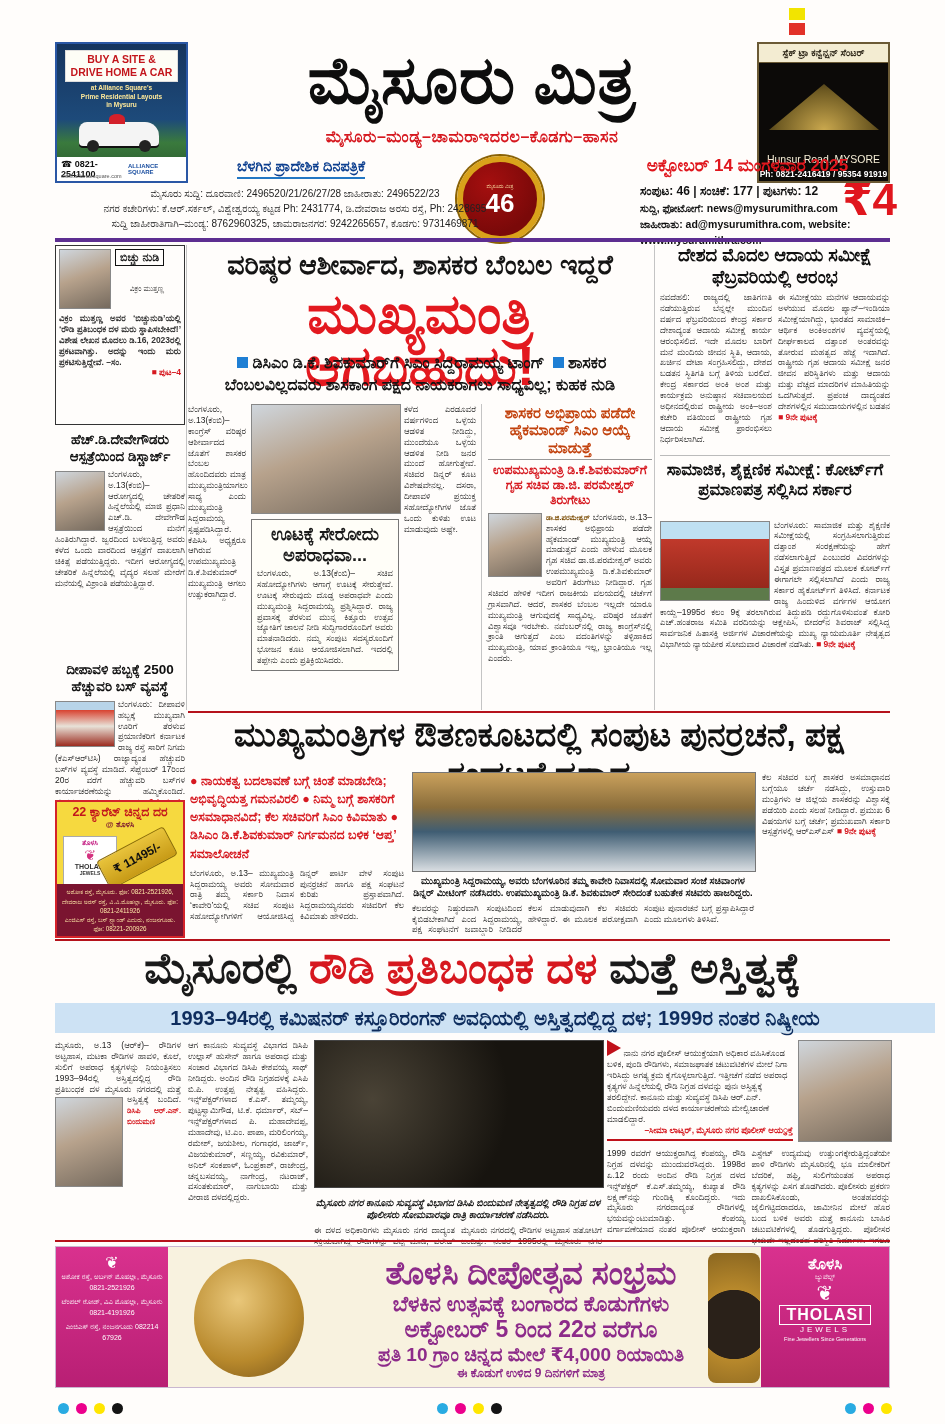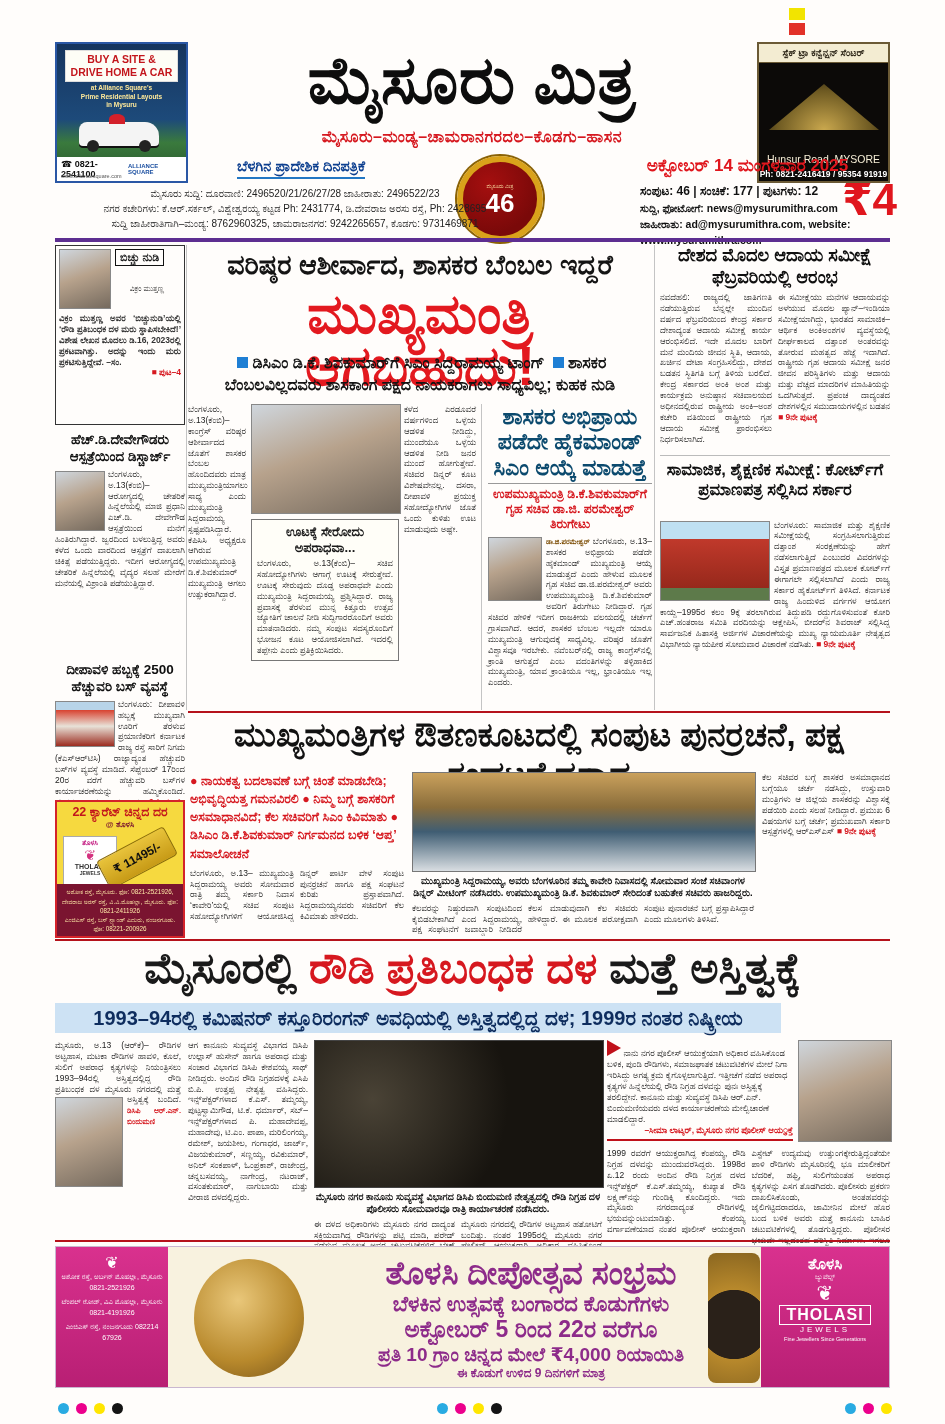--- a/index.html
+++ b/index.html
@@ -46,21 +46,21 @@
   .vrule{background:#c4c4c4;width:1px;}
   
   .art-head{font-weight:bold;color:#0f0f0f;text-align:center;}
   .pageref{color:#d6181f;font-weight:bold;font-size:8.5px;text-align:right;}
   .photo-person{background:linear-gradient(160deg,#cfd6dd 0%,#b7a28c 45%,#756a5e 100%);border:1px solid #888;}
   .kicker{font-size:27px;font-weight:900;color:#141414;}
   .mainhead{font-size:55px;font-weight:900;color:#e3191f;line-height:.95;}
   .deck{font-size:16px;font-weight:bold;color:#141414;line-height:1.35;}
   .sq{display:inline-block;width:11px;height:11px;background:#1f7fd4;margin:0 4px;}
   .inbox{border:1px solid #777;padding:4px 5px;box-sizing:border-box;background:#fffef8;}
-  .sidebox-head{font-size:22px;font-weight:900;color:#0c4a6e;line-height:1.15;}
+  .sidebox-head{font-size:15px;font-weight:900;color:#c2410c;line-height:1.15;}
   .sidebox-sub{font-size:12.5px;font-weight:bold;color:#d6181f;line-height:1.2;}
   .bullets{color:#d6181f;font-weight:bold;font-size:12.5px;line-height:1.45;}
   .caption{font-weight:bold;font-size:9.5px;color:#111;line-height:1.3;}
   .strap{background:#cde2f4;color:#0e2d5e;font-weight:900;font-size:20px;}
   .quote{font-size:8.5px;color:#222;line-height:1.3;border-bottom:2px solid #c0111a;padding-bottom:3px;}
   .qarrow{width:0;height:0;border-top:8px solid transparent;border-bottom:8px solid transparent;border-left:14px solid #c0111a;display:inline-block;}
   
   .goldad{background:#f6d93f;border:2px solid #d4232a;box-sizing:border-box;}
   .goldad .ttl{color:#c3161c;font-weight:900;font-size:12.5px;text-align:center;padding-top:3px;}
   .pricetag{position:absolute;right:8px;top:40px;width:74px;height:30px;background:linear-gradient(#e8c33b,#c79a16);
@@ -100,21 +100,21 @@
   </div>
 
   <div class="abs spectra" style="left:757px;top:42px;width:133px;height:141px;">
     <div class="head">ಸ್ಪೆಕ್ ಟ್ರಾ ಕನ್ವೆನ್ಷನ್ ಸೆಂಟರ್</div>
     <div class="palace"></div>
     <div class="loc">Hunsur Road, MYSORE</div>
     <div class="ph">Ph: 0821-2416419 / 95354 91919</div>
   </div>
 
   <div class="abs c title" style="left:192px;top:48px;width:560px;">ಮೈಸೂರು ಮಿತ್ರ</div>
-  <div class="abs c regions" style="left:192px;top:128px;width:560px;">ಮೈಸೂರು–ಮಂಡ್ಯ–ಚಾಮರಾನಗರದಲ–ಕೊಡಗು–ಹಾಸನ</div>
+  <div class="abs c regions" style="left:192px;top:128px;width:560px;">ಮೈಸೂರು–ಮಂಡ್ಯ–ಚಾಮರಾಇದರಲ–ಕೊಡಗು–ಹಾಸನ</div>
   <div class="abs tagline" style="left:237px;top:158px;">ಬೆಳಗಿನ ಪ್ರಾದೇಶಿಕ ದಿನಪತ್ರಿಕೆ</div>
   <div class="abs badge" style="left:457px;top:156px;">
     <span class="tiny">ಮೈಸೂರು ಮಿತ್ರ</span>
     <span class="num">46</span>
   </div>
   <div class="abs dateline" style="left:640px;top:156px;width:215px;text-align:center;">ಅಕ್ಟೋಬರ್ 14 ಮಂಗಳವಾರ 2025</div>
   <div class="abs contact c" style="left:55px;top:186px;width:480px;">
     <div>ಮೈಸೂರು ಸುದ್ದಿ: ದೂರವಾಣಿ: 2496520/21/26/27/28 ಜಾಹೀರಾತು: 2496522/23</div>
     <div>ನಗರ ಕಚೇರಿಗಳು: ಕೆ.ಆರ್.ಸರ್ಕಲ್, ವಿಶ್ವೇಶ್ವರಯ್ಯ ಕಟ್ಟಡ Ph: 2431774, ಡಿ.ದೇವರಾಜ ಅರಸು ರಸ್ತೆ, Ph: 2428695</div>
     <div>ಸುದ್ದಿ ಜಾಹೀರಾತಿಗಾಗಿ–ಮಂಡ್ಯ: 8762960325, ಚಾಮರಾಜನಗರ: 9242265657, ಕೊಡಗು: 9731469871</div>
@@ -181,21 +181,21 @@
   <div class="abs c deck" style="left:188px;top:352px;width:464px;">
     <span class="sq"></span><span>ಡಿಸಿಎಂ ಡಿ.ಕೆ. ಶಿವಕುಮಾರ್‌ಗೆ ಸಿಎಂ ಸಿದ್ದರಾಮಯ್ಯ ಟಾಂಗ್</span>
     <span class="sq"></span><span>ಶಾಸಕರ</span>
     <br><span>ಬೆಂಬಲವಿಲ್ಲದವರು ಶಾಸಕಾಂಗ ಪಕ್ಷದ ನಾಯಕರಾಗಲು ಸಾಧ್ಯವಿಲ್ಲ; ಕುಹಕ ನುಡಿ</span>
   </div>
   <div class="abs" style="left:188px;top:404px;width:464px;height:306px;display:flex;gap:5px;">
     <div class="t8 just" style="width:58px;flex:none;">ಬೆಂಗಳೂರು, ಅ.13(ಕೆಂಬಿ)– ಕಾಂಗ್ರೆಸ್ ವರಿಷ್ಠರ ಆಶೀರ್ವಾದದ ಜೊತೆಗೆ ಶಾಸಕರ ಬೆಂಬಲ ಹೊಂದಿದವರು ಮಾತ್ರ ಮುಖ್ಯಮಂತ್ರಿಯಾಗಲು ಸಾಧ್ಯ ಎಂದು ಮುಖ್ಯಮಂತ್ರಿ ಸಿದ್ದರಾಮಯ್ಯ ಸ್ಪಷ್ಟಪಡಿಸಿದ್ದಾರೆ. ಕೆಪಿಸಿಸಿ ಅಧ್ಯಕ್ಷರೂ ಆಗಿರುವ ಉಪಮುಖ್ಯಮಂತ್ರಿ ಡಿ.ಕೆ.ಶಿವಕುಮಾರ್ ಮುಖ್ಯಮಂತ್ರಿ ಆಗಲು ಉತ್ಸುಕರಾಗಿದ್ದಾರೆ.</div>
     <div style="width:148px;flex:none;">
       <div class="photo-person" style="width:100%;height:108px;"></div>
       <div class="inbox" style="margin-top:5px;">
-        <div class="c b" style="font-size:13px;">ಊಟಕ್ಕೆ ಸೇರೋದು ಅಪರಾಧವಾ...</div>
+        <div class="c b" style="font-size:18px;">ಊಟಕ್ಕೆ ಸೇರೋದು ಅಪರಾಧವಾ...</div>
         <div class="t8 just" style="margin-top:2px;">ಬೆಂಗಳೂರು, ಅ.13(ಕೆಂಬಿ)– ಸಚಿವ ಸಹೋದ್ಯೋಗಿಗಳು ಆಗಾಗ್ಗೆ ಊಟಕ್ಕೆ ಸೇರುತ್ತೇವೆ. ಊಟಕ್ಕೆ ಸೇರುವುದು ದೊಡ್ಡ ಅಪರಾಧವೇ ಎಂದು ಮುಖ್ಯಮಂತ್ರಿ ಸಿದ್ದರಾಮಯ್ಯ ಪ್ರಶ್ನಿಸಿದ್ದಾರೆ. ರಾಜ್ಯ ಪ್ರವಾಸಕ್ಕೆ ತೆರಳುವ ಮುನ್ನ ಕಿತ್ತೂರು ಉತ್ಸವ ಜ್ಯೋತಿಗೆ ಚಾಲನೆ ನೀಡಿ ಸುದ್ದಿಗಾರರೊಂದಿಗೆ ಅವರು ಮಾತನಾಡಿದರು. ನಮ್ಮ ಸಂಪುಟ ಸದಸ್ಯರೊಂದಿಗೆ ಭೋಜನ ಕೂಟ ಆಯೋಜಿಸಲಾಗಿದೆ. ಇದರಲ್ಲಿ ತಪ್ಪೇನು ಎಂದು ಪ್ರತಿಕ್ರಿಯಿಸಿದರು.</div>
       </div>
     </div>
     <div class="t8 just" style="width:72px;flex:none;">ಕಳೆದ ಎರಡೂವರೆ ವರ್ಷಗಳಿಂದ ಒಳ್ಳೆಯ ಆಡಳಿತ ನೀಡಿದ್ದು, ಮುಂದೆಯೂ ಒಳ್ಳೆಯ ಆಡಳಿತ ನೀಡಿ ಜನರ ಮುಂದೆ ಹೋಗುತ್ತೇವೆ. ಸಚಿವರ ಡಿನ್ನರ್ ಕೂಟ ವಿಶೇಷವೇನಲ್ಲ. ದಸರಾ, ದೀಪಾವಳಿ ಪ್ರಯುಕ್ತ ಸಹೋದ್ಯೋಗಿಗಳ ಜೊತೆ ಒಂದು ಕುಳಿತು ಊಟ ಮಾಡುವುದು ಅಷ್ಟೇ.</div>
     <div style="flex:1;border-left:1px solid #c4c4c4;padding-left:6px;">
       <div class="c sidebox-head">ಶಾಸಕರ ಅಭಿಪ್ರಾಯ ಪಡೆದೇ ಹೈಕಮಾಂಡ್ ಸಿಎಂ ಆಯ್ಕೆ ಮಾಡುತ್ತೆ</div>
       <div class="c sidebox-sub" style="margin-top:3px;border-top:1px solid #999;padding-top:3px;">ಉಪಮುಖ್ಯಮಂತ್ರಿ ಡಿ.ಕೆ.ಶಿವಕುಮಾರ್‌ಗೆ ಗೃಹ ಸಚಿವ ಡಾ.ಜಿ. ಪರಮೇಶ್ವರ್ ತಿರುಗೇಟು</div>
       <div class="t8 just" style="margin-top:4px;">
         <span class="photo-person" style="float:left;width:52px;height:62px;margin:1px 4px 1px 0;display:block;position:relative;"></span>
         <span style="color:#7a4a00;font-size:7px;font-weight:bold;">ಡಾ.ಜಿ.ಪರಮೇಶ್ವರ್</span>
@@ -238,32 +238,32 @@
   </div>
   <div class="abs t8 just" style="left:762px;top:772px;width:128px;">
     <span>ಕೆಲ ಸಚಿವರ ಬಗ್ಗೆ ಶಾಸಕರ ಅಸಮಾಧಾನದ ಬಗ್ಗೆಯೂ ಚರ್ಚೆ ನಡೆಸಿದ್ದು, ಉಸ್ತುವಾರಿ ಮಂತ್ರಿಗಳು ಆ ಜಿಲ್ಲೆಯ ಶಾಸಕರನ್ನು ವಿಶ್ವಾಸಕ್ಕೆ ಪಡೆಯಿರಿ ಎಂದು ಸಲಹೆ ನೀಡಿದ್ದಾರೆ. ಪ್ರಮುಖ 6 ವಿಷಯಗಳ ಬಗ್ಗೆ ಚರ್ಚೆ; ಪ್ರಮುಖವಾಗಿ ಸರ್ಕಾರಿ ಆಸ್ಪತ್ರೆಗಳಲ್ಲಿ ಆರ್‌ಎಸ್‌ಎಸ್</span>
     <span class="pageref" style="display:inline;">■ 9ನೇ ಪುಟಕ್ಕೆ</span>
   </div>
 
   <div class="abs rule-red" style="left:55px;top:939px;width:835px;height:2px;"></div>
   <div class="abs c" style="left:55px;top:944px;width:835px;font-size:43px;font-weight:900;line-height:1.15;">
     <span>ಮೈಸೂರಲ್ಲಿ </span><span class="red">ರೌಡಿ ಪ್ರತಿಬಂಧಕ ದಳ</span><span> ಮತ್ತೆ ಅಸ್ತಿತ್ವಕ್ಕೆ</span>
   </div>
-  <div class="abs c strap" style="left:55px;top:1003px;width:726px;height:30px;line-height:30px;">1993–94ರಲ್ಲಿ ಕಮಿಷನರ್ ಕಸ್ತೂರಿರಂಗನ್ ಅವಧಿಯಲ್ಲಿ ಅಸ್ತಿತ್ವದಲ್ಲಿದ್ದ ದಳ; 1999ರ ನಂತರ ನಿಷ್ಕ್ರೀಯ</div>
+  <div class="abs c strap" style="left:55px;top:1003px;width:880px;height:30px;line-height:30px;">1993–94ರಲ್ಲಿ ಕಮಿಷನರ್ ಕಸ್ತೂರಿರಂಗನ್ ಅವಧಿಯಲ್ಲಿ ಅಸ್ತಿತ್ವದಲ್ಲಿದ್ದ ದಳ; 1999ರ ನಂತರ ನಿಷ್ಕ್ರೀಯ</div>
 
   <div class="abs t8 just" style="left:55px;top:1040px;width:126px;height:196px;overflow:hidden;">
     <span>ಮೈಸೂರು, ಅ.13 (ಆರ್‌ಕೆ)– ರೌಡಿಗಳ ಅಟ್ಟಹಾಸ, ಮಟಕಾ ರೌಡಿಗಳ ಹಾವಳಿ, ಕೊಲೆ, ಸುಲಿಗೆ ಅಪರಾಧ ಕೃತ್ಯಗಳನ್ನು ನಿಯಂತ್ರಿಸಲು 1993–94ರಲ್ಲಿ ಅಸ್ತಿತ್ವದಲ್ಲಿದ್ದ ರೌಡಿ ಪ್ರತಿಬಂಧಕ ದಳ ಮೈಸೂರು ನಗರದಲ್ಲಿ ಮತ್ತೆ ಅಸ್ತಿತ್ವಕ್ಕೆ ಬಂದಿದೆ.</span>
     <span class="photo-person" style="float:left;width:66px;height:88px;margin:3px 4px 1px 0;display:block;"></span>
     <span class="red b" style="font-size:7.5px;">ಡಿಸಿಪಿ ಆರ್.ಎನ್. ಬಿಂದುಮಣಿ</span>
   </div>
   <div class="abs t8 just" style="left:188px;top:1040px;width:120px;height:196px;overflow:hidden;">ಆಗ ಕಾನೂನು ಸುವ್ಯವಸ್ಥೆ ವಿಭಾಗದ ಡಿಸಿಪಿ ಉಲ್ಲಾಸ್ ಹುಸೇನ್ ಹಾಗೂ ಅಪರಾಧ ಮತ್ತು ಸಂಚಾರ ವಿಭಾಗದ ಡಿಸಿಪಿ ಕೇಶವಯ್ಯ ಸಾಥ್ ನೀಡಿದ್ದರು. ಅಂದಿನ ರೌಡಿ ನಿಗ್ರಹದಳಕ್ಕೆ ಎಸಿಪಿ ಬಿ.ಪಿ. ಉತ್ತಪ್ಪ ನೇತೃತ್ವ ವಹಿಸಿದ್ದರು. ಇನ್ಸ್‌ಪೆಕ್ಟರ್‌ಗಳಾದ ಕೆ.ಎಸ್. ತಮ್ಮಯ್ಯ, ಪುಟ್ಟಸ್ವಾಮಿಗೌಡ, ಟಿ.ಕೆ. ಧರ್ಮಾರ್, ಸಬ್–ಇನ್ಸ್‌ಪೆಕ್ಟರ್‌ಗಳಾದ ಪಿ. ಮಹಾದೇವಪ್ಪ, ಮಹಾದೇವು, ಟಿ.ಎಂ. ಪಾಪಾ, ಮರಿಲಿಂಗಯ್ಯ, ರಮೇಶ್, ಜಯಶೀಲ, ಗಂಗಾಧರ, ಜಾರ್ಜ್, ವಿಜಯಕುಮಾರ್, ಸಣ್ಣಯ್ಯ, ರವಿಕುಮಾರ್, ಅನಿಲ್ ಸಂಕಪಾಳ್, ಓಂಪ್ರಕಾಶ್, ರಾಜೇಂದ್ರ, ಚನ್ನಬಸವಯ್ಯ, ನಾಗೇಂದ್ರ, ನಟರಾಜ್, ವಸಂತಕುಮಾರ್, ನಾಗುಬಾಯಿ ಮತ್ತು ವೀರಾಜಿ ದಳದಲ್ಲಿದ್ದರು.</div>
 
   <div class="abs" style="left:314px;top:1040px;width:288px;">
     <div style="width:100%;height:146px;background:radial-gradient(circle at 20% 40%,#4a4336 0%,#17140f 55%),#111;border:1px solid #444;"></div>
-    <div class="caption c" style="margin-top:3px;">ಮೈಸೂರು ನಗರ ಕಾನೂನು ಸುವ್ಯವಸ್ಥೆ ವಿಭಾಗದ ಡಿಸಿಪಿ ಬಿಂದುಮಣಿ ನೇತೃತ್ವದಲ್ಲಿ ರೌಡಿ ನಿಗ್ರಹ ದಳ ಪೊಲೀಸರು ಸೋಮವಾರವೂ ರಾತ್ರಿ ಕಾರ್ಯಾಚರಣೆ ನಡೆಸಿದರು.</div>
+    <div class="caption c" style="margin-top:9px;font-style:italic;">ಮೈಸೂರು ನಗರ ಕಾನೂನು ಸುವ್ಯವಸ್ಥೆ ವಿಭಾಗದ ಡಿಸಿಪಿ ಬಿಂದುಮಣಿ ನೇತೃತ್ವದಲ್ಲಿ ರೌಡಿ ನಿಗ್ರಹ ದಳ ಪೊಲೀಸರು ಸೋಮವಾರವೂ ರಾತ್ರಿ ಕಾರ್ಯಾಚರಣೆ ನಡೆಸಿದರು.</div>
     <div style="display:flex;gap:6px;margin-top:3px;">
       <div class="t8 just" style="width:50%;">ಈ ದಳದ ಅಧಿಕಾರಿಗಳು ಮೈಸೂರು ನಗರ ದಾದ್ಯಂತ ಸಕ್ರಿಯವಾಗಿದ್ದ ರೌಡಿಗಳನ್ನು ಪಟ್ಟಿ ಮಾಡಿ, ಪರೇಡ್ ನಡೆಸುವ ಮೂಲಕ ಅವರ ಚಟುವಟಿಕೆಗಳಿಗೆ ಬ್ರೇಕ್ ಹಾಕಿದ್ದರು. ಪರಿಣಾಮ</div>
       <div class="t8 just" style="width:50%;">ಮೈಸೂರು ನಗರದಲ್ಲಿ ರೌಡಿಗಳ ಅಟ್ಟಹಾಸ ಹತೋಟಿಗೆ ಬಂದಿತ್ತು. ನಂತರ 1995ರಲ್ಲಿ ಮೈಸೂರು ನಗರ ಪೊಲೀಸ್ ಆಯುಕ್ತರಾಗಿ ಅಧಿಕಾರ ವಹಿಸಿಕೊಂಡ ಕುಟ್ಟಪ್ಪ ಶ್ರೀನಿವಾಸ್, 1996 ರಿಂದ</div>
     </div>
   </div>
 
   <div class="abs" style="left:607px;top:1040px;width:186px;">
     <div class="quote">
       <span class="qarrow"></span>
       <span>ನಾನು ನಗರ ಪೊಲೀಸ್ ಆಯುಕ್ತೆಯಾಗಿ ಅಧಿಕಾರ ವಹಿಸಿಕೊಂಡ ಬಳಿಕ, ಪುಂಡಿ ರೌಡಿಗಳು, ಸಮಾಜಘಾತಕ ಚಟುವಟಿಕೆಗಳ ಮೇಲೆ ನಿಗಾ ಇರಿಸಿದ್ದು ಅಗತ್ಯ ಕ್ರಮ ಕೈಗೊಳ್ಳಲಾಗುತ್ತಿದೆ. ಇತ್ತೀಚೆಗೆ ನಡೆದ ಅಪರಾಧ ಕೃತ್ಯಗಳ ಹಿನ್ನೆಲೆಯಲ್ಲಿ ರೌಡಿ ನಿಗ್ರಹ ದಳವನ್ನು ಪುನಃ ಅಸ್ತಿತ್ವಕ್ಕೆ ತರಲಿದ್ದೇನೆ. ಕಾನೂನು ಮತ್ತು ಸುವ್ಯವಸ್ಥೆ ಡಿಸಿಪಿ ಆರ್.ಎನ್. ಬಿಂದುಮಣಿಯವರು ದಳದ ಕಾರ್ಯಾಚರಣೆಯ ಮೇಲ್ವಿಚಾರಣೆ ಮಾಡಲಿದ್ದಾರೆ.</span>

